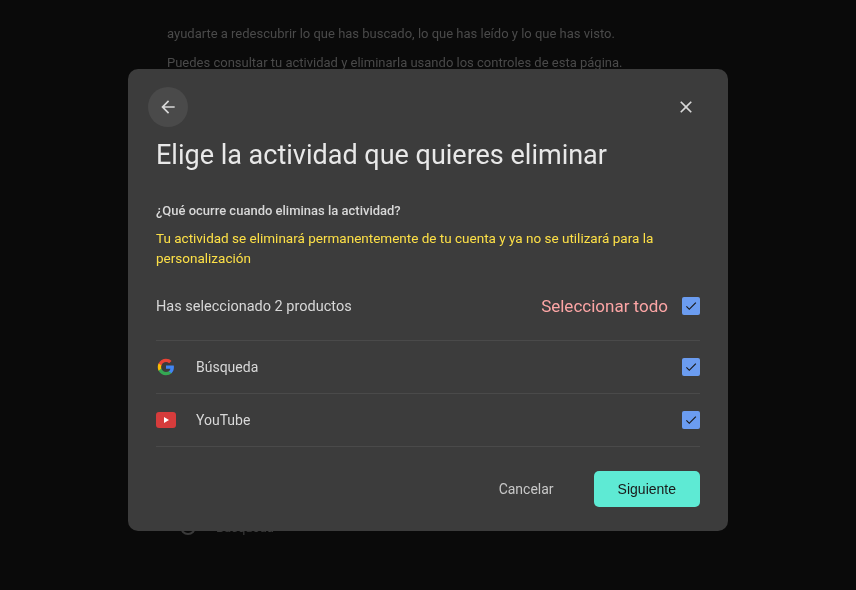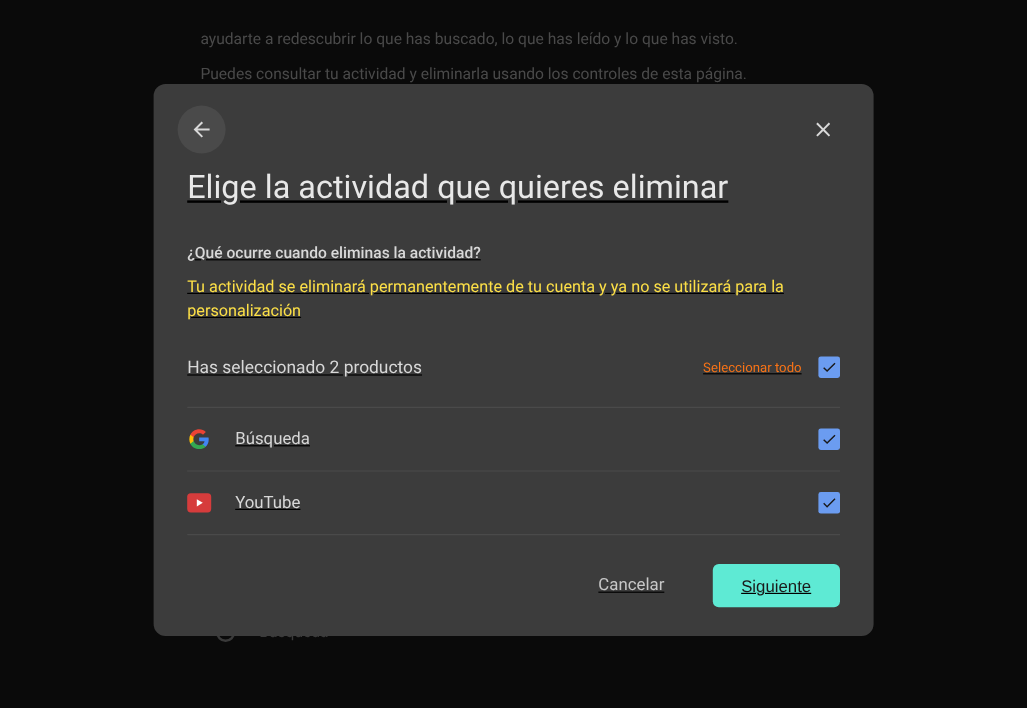--- a/index.html
+++ b/index.html
@@ -59,21 +59,20 @@
       justify-content: center;
     }
     
     .dialog {
       width: 600px;
       background: #3c3c3c;
       border-radius: 10px;
       padding: 18px 28px 24px 28px;
       position: relative;
       margin-top: 10px;
-      text-decoration: underline;
     }
     
     .dialog-header {
       display: flex;
       align-items: center;
       justify-content: space-between;
       margin-bottom: 12px;
     }
     
     .back-button {
@@ -131,22 +130,22 @@
       font-size: 14.5px;
     }
     
     .select-all {
       display: flex;
       align-items: center;
       gap: 14px;
     }
     
     .select-all-label {
-      color: #f97316;
-      font-size: 11px;
+      color: #fca5a5;
+      font-size: 17px;
     }
     
     .checkbox {
       width: 18px;
       height: 18px;
       background: #6b9cf0;
       border-radius: 2px;
       display: flex;
       align-items: center;
       justify-content: center;

